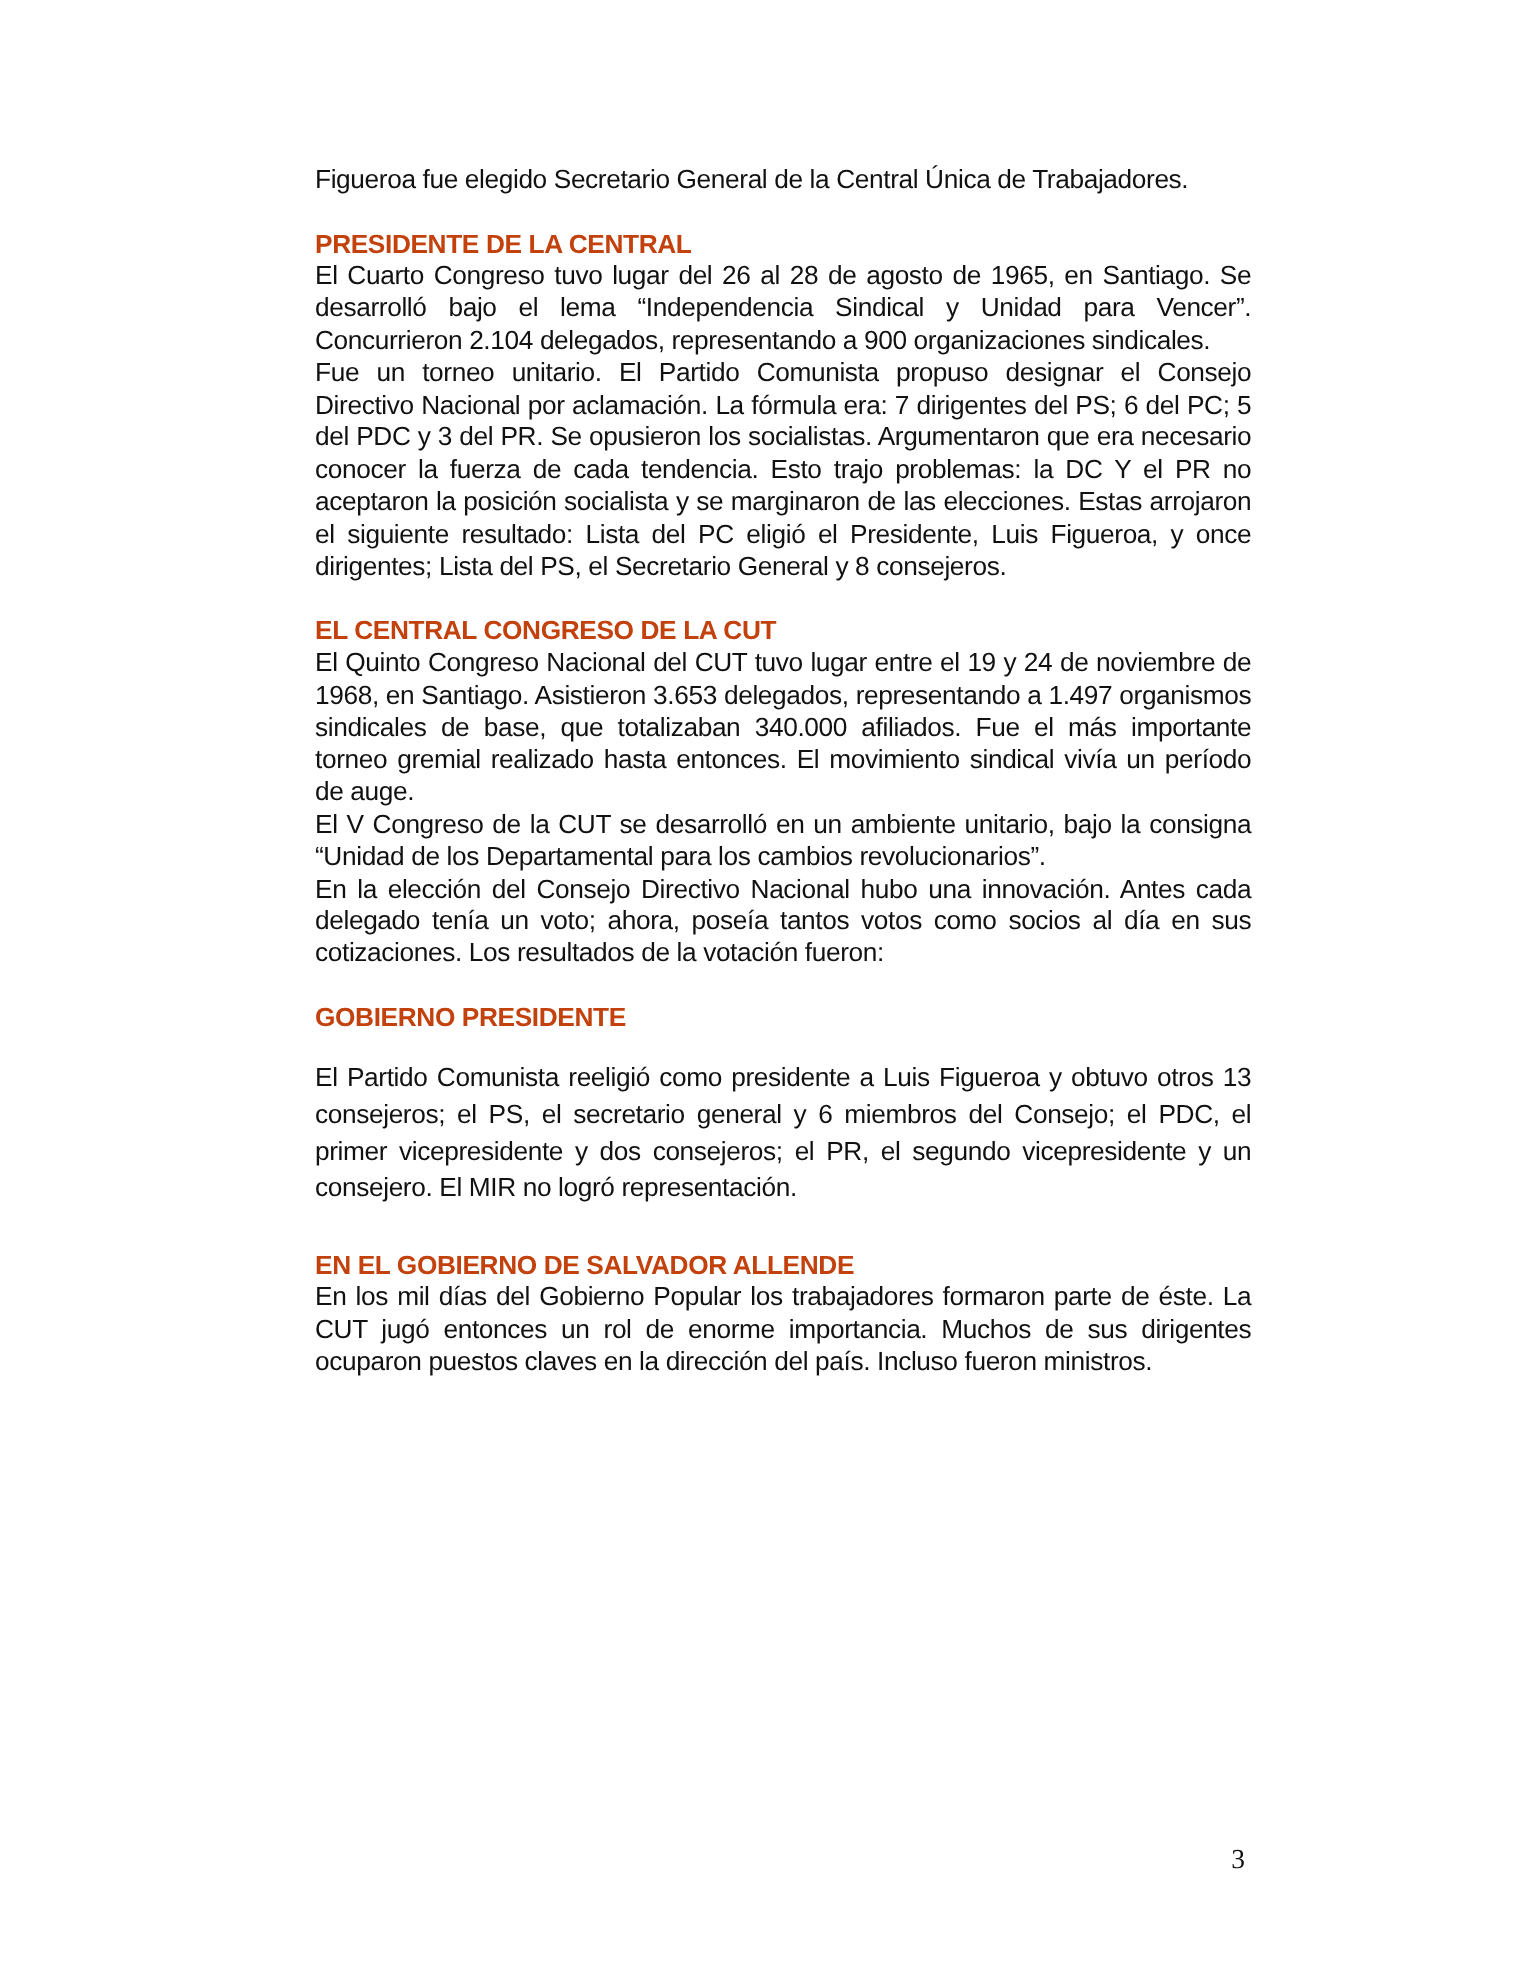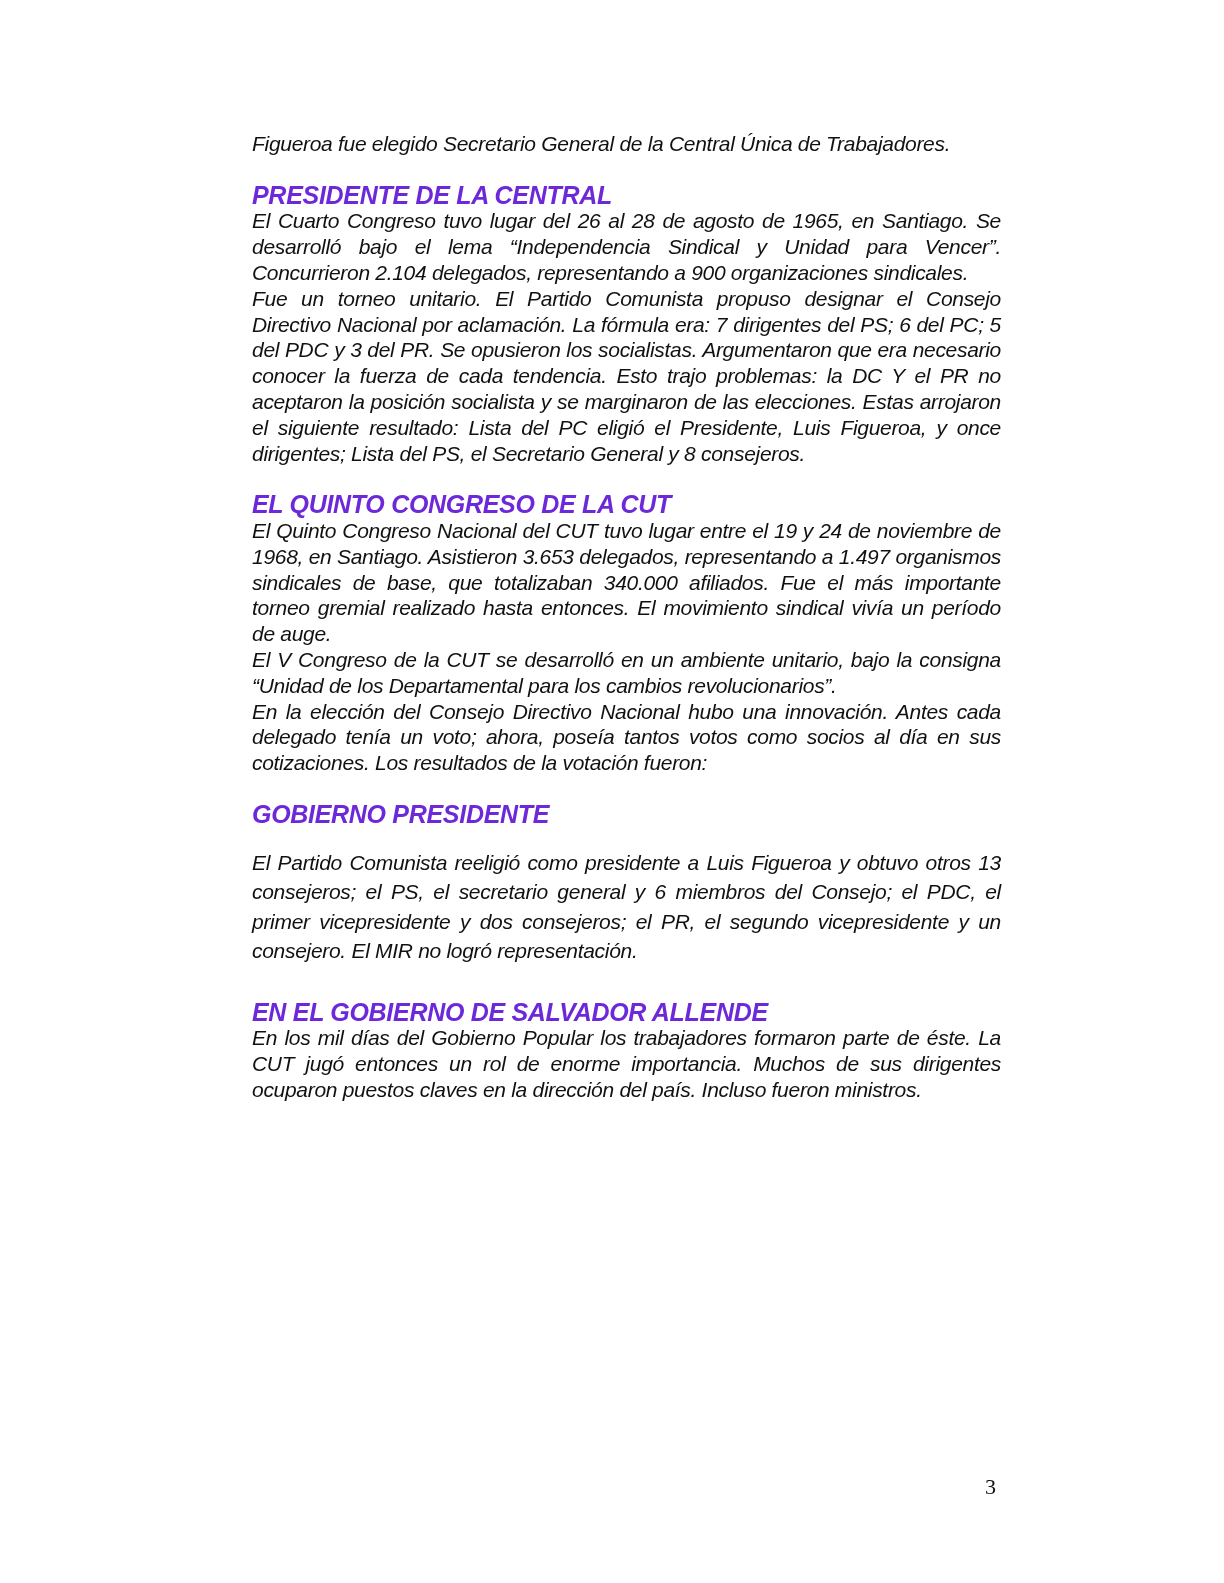--- a/index.html
+++ b/index.html
@@ -6,25 +6,24 @@
   body { width: 1224px; height: 1583px; position: relative; overflow: hidden; }
   .page {
     position: absolute; left: 0; top: 0; width: 1224px; height: 1583px; background: #fff;
   }
   .content {
     position: absolute; left: 252px; top: 131px; width: 749px;
     font-family: "Liberation Sans", sans-serif;
     font-size: 21px; line-height: 25.8px; color: #111;
     letter-spacing: -0.3px;
     font-stretch: condensed;
-    font-style: italic;
   }
   p { margin: 0; text-align: justify; }
   h2 {
-    margin: 0; font-size: 25px; font-weight: bold; line-height: 25.8px; color: #6d28d9;
+    margin: 0; font-size: 21px; font-weight: bold; line-height: 25.8px; color: #c2410c;
     letter-spacing: -0.3px;
   }
   .gap { height: 25.8px; }
   .loose p { line-height: 29.5px; margin-top: 20px; }
   .page-number {
     position: absolute; left: 985px; top: 1474px;
     font-family: "Liberation Serif", serif; font-size: 22px; color: #111;
   }
 </style>
 </head>
@@ -34,21 +33,21 @@
   <div class="content">
 
     <p>Figueroa fue elegido Secretario General de la Central Única de Trabajadores.</p>
 
     <div class="gap"></div>
     <h2>PRESIDENTE DE LA CENTRAL</h2>
     <p>El Cuarto Congreso tuvo lugar del 26 al 28 de agosto de 1965, en Santiago.  Se desarrolló bajo el lema “Independencia Sindical y Unidad para Vencer”.  Concurrieron 2.104 delegados, representando a 900 organizaciones sindicales.</p>
     <p>Fue un torneo unitario.  El Partido Comunista propuso designar el Consejo Directivo Nacional por aclamación.  La fórmula era:  7 dirigentes del PS; 6 del PC; 5 del PDC y 3 del PR. Se opusieron los socialistas.  Argumentaron que era necesario  conocer la fuerza de cada tendencia.  Esto trajo problemas: la DC Y el PR no aceptaron la posición socialista y se marginaron de las elecciones.  Estas arrojaron el siguiente resultado:  Lista del PC eligió el Presidente, Luis Figueroa, y once dirigentes; Lista del PS, el Secretario General y 8 consejeros.</p>
 
     <div class="gap"></div>
-    <h2>EL QUINTO CONGRESO DE LA CUT</h2>
+    <h2>EL CENTRAL CONGRESO DE LA CUT</h2>
     <p>El Quinto Congreso Nacional del CUT tuvo lugar entre el 19 y 24 de noviembre de 1968, en Santiago. Asistieron 3.653 delegados, representando a 1.497 organismos sindicales de base, que totalizaban 340.000 afiliados. Fue el más importante torneo gremial realizado hasta entonces. El movimiento sindical vivía un período de auge.</p>
     <p>El V Congreso de la CUT se desarrolló en un ambiente unitario, bajo la consigna “Unidad de los Departamental para los cambios revolucionarios”.</p>
     <p>En la elección del Consejo Directivo Nacional hubo una innovación. Antes cada delegado tenía un voto; ahora, poseía tantos votos como socios al día en sus cotizaciones. Los resultados de la votación fueron:</p>
 
     <div class="gap"></div>
     <h2>GOBIERNO PRESIDENTE</h2>
     <div class="loose">
       <p>El Partido Comunista  reeligió como presidente a Luis Figueroa y obtuvo otros 13 consejeros; el PS, el secretario general y 6 miembros del Consejo; el PDC, el primer vicepresidente y dos consejeros; el PR, el segundo vicepresidente y un consejero. El MIR no logró representación.</p>
     </div>
 

